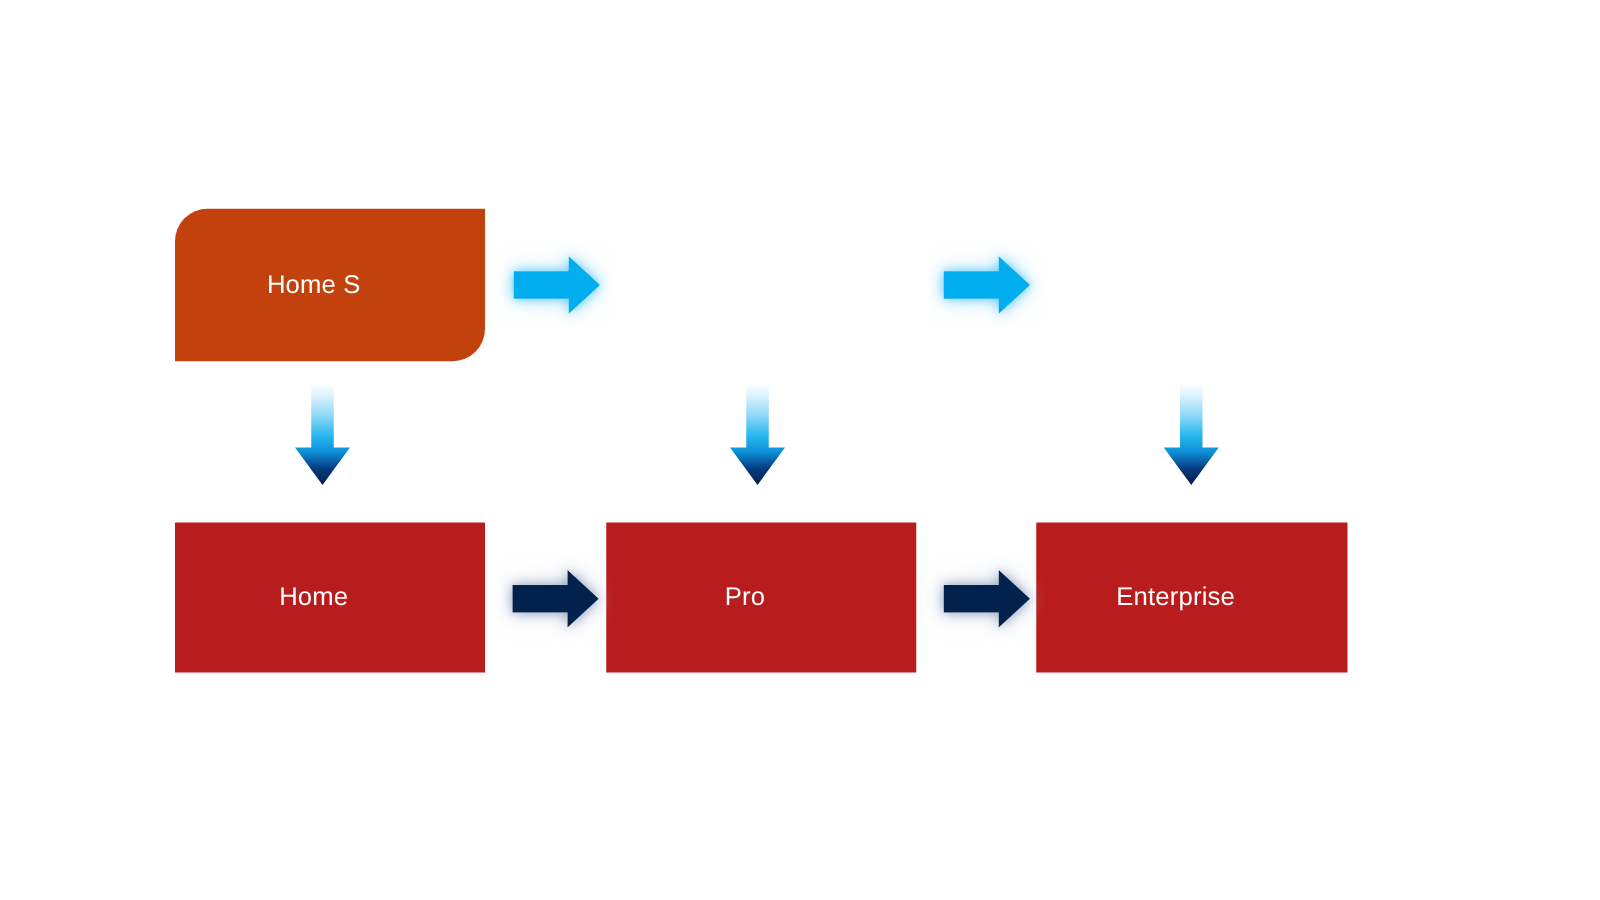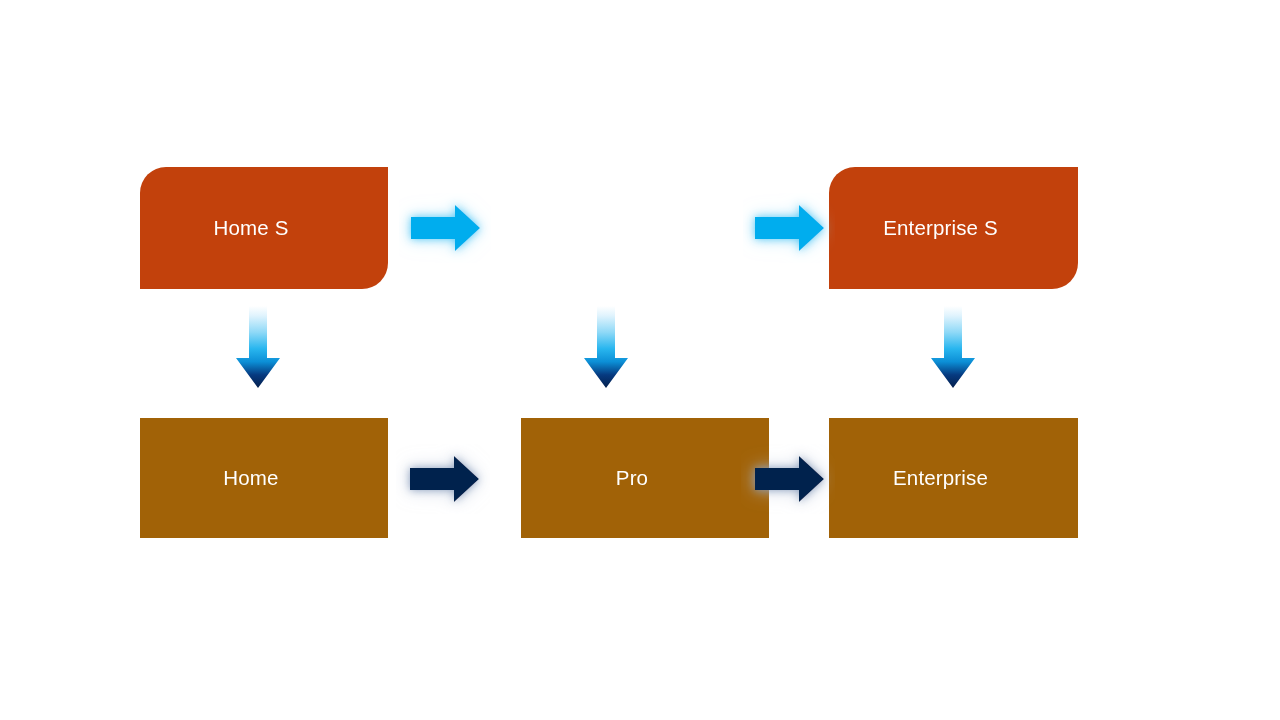--- a/index.html
+++ b/index.html
@@ -29,21 +29,21 @@
     align-items: center;
     justify-content: center;
   }
 
   .node-top {
     background: #c2410c;
     border-radius: 26px 0 26px 0;
   }
 
   .node-bottom {
-    background: #a16207;
+    background: #b91c1c;
     border-radius: 0;
   }
 
   .node-label {
     color: #ffffff;
     font-size: 20.5px;
     font-weight: 400;
     letter-spacing: 0.15px;
     line-height: 1.2;
     white-space: nowrap;
@@ -90,23 +90,20 @@
         <feDropShadow dx="0" dy="0" stdDeviation="8.5" flood-color="#B9C6DA" flood-opacity="0.55"></feDropShadow>
       </filter>
     </defs>
   </svg>
 
   <div class="node node-top" style="left:140px; top:167px; width:248px; height:122px;">
     <span class="node-label">Home S</span>
   </div>
 
 
-  <div class="node node-top" style="left:829px; top:167px; width:249px; height:122px;">
-    <span class="node-label">Enterprise S</span>
-  </div>
 
   <svg class="h-arrow" style="left:399px; top:193px;" width="92" height="70" viewBox="0 0 92 70">
     <polygon points="12,24 56,24 56,12 81,35 56,58 56,46 12,46" fill="#05ADEE" filter="url(#glowCyan)"></polygon>
   </svg>
 
   <svg class="h-arrow" style="left:743px; top:193px;" width="92" height="70" viewBox="0 0 92 70">
     <polygon points="12,24 56,24 56,12 81,35 56,58 56,46 12,46" fill="#05ADEE" filter="url(#glowCyan)"></polygon>
   </svg>
 
   <svg class="v-arrow" style="left:232px; top:306px;" width="52" height="86" viewBox="0 0 52 86">
@@ -118,21 +115,21 @@
   </svg>
 
   <svg class="v-arrow" style="left:927px; top:306px;" width="52" height="86" viewBox="0 0 52 86">
     <polygon points="17,0 35,0 35,52 48,52 26,82 4,52 17,52" fill="url(#vgrad)"></polygon>
   </svg>
 
   <div class="node node-bottom" style="left:140px; top:418px; width:248px; height:120px;">
     <span class="node-label">Home</span>
   </div>
 
-  <div class="node node-bottom" style="left:485px; top:418px; width:248px; height:120px;margin-left:36px;">
+  <div class="node node-bottom" style="left:485px; top:418px; width:248px; height:120px;">
     <span class="node-label">Pro</span>
   </div>
 
   <div class="node node-bottom" style="left:829px; top:418px; width:249px; height:120px;">
     <span class="node-label">Enterprise</span>
   </div>
 
   <svg class="h-arrow" style="left:396px; top:444px;" width="94" height="70" viewBox="0 0 94 70">
     <polygon points="14,24 58,24 58,12 83,35 58,58 58,46 14,46" fill="#04204D" filter="url(#glowNavy)"></polygon>
   </svg>

